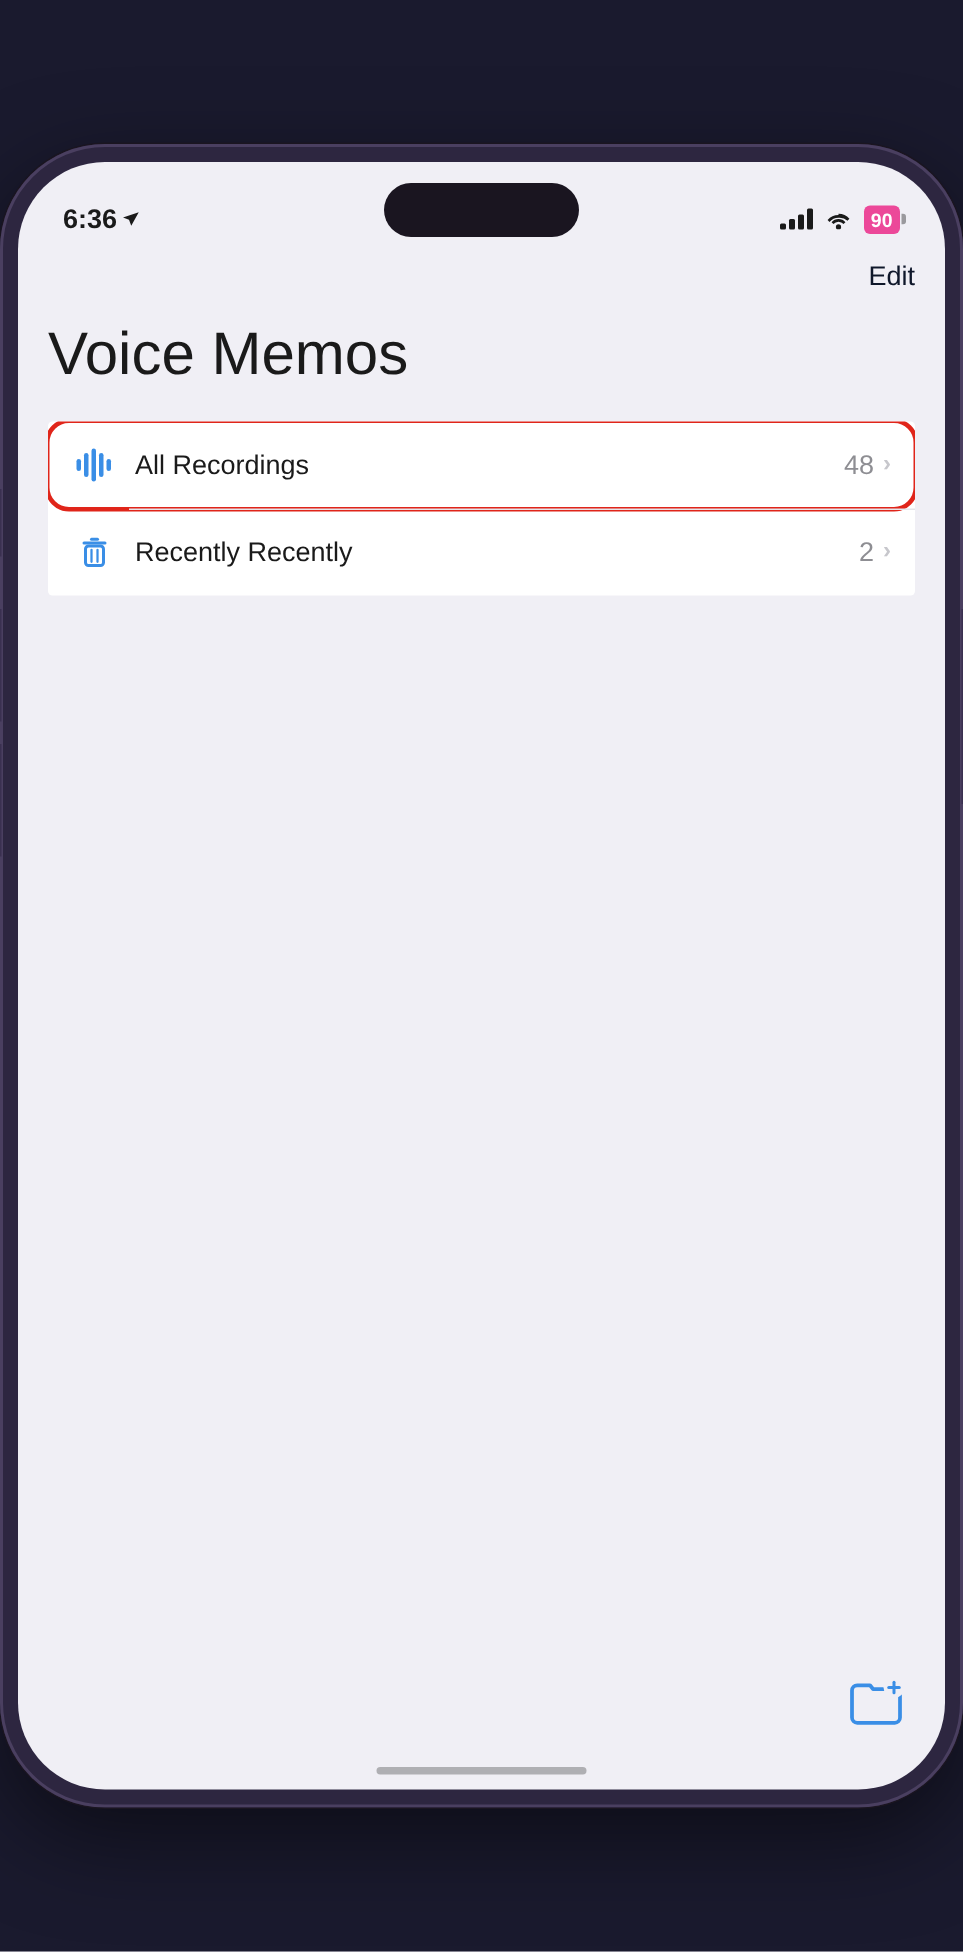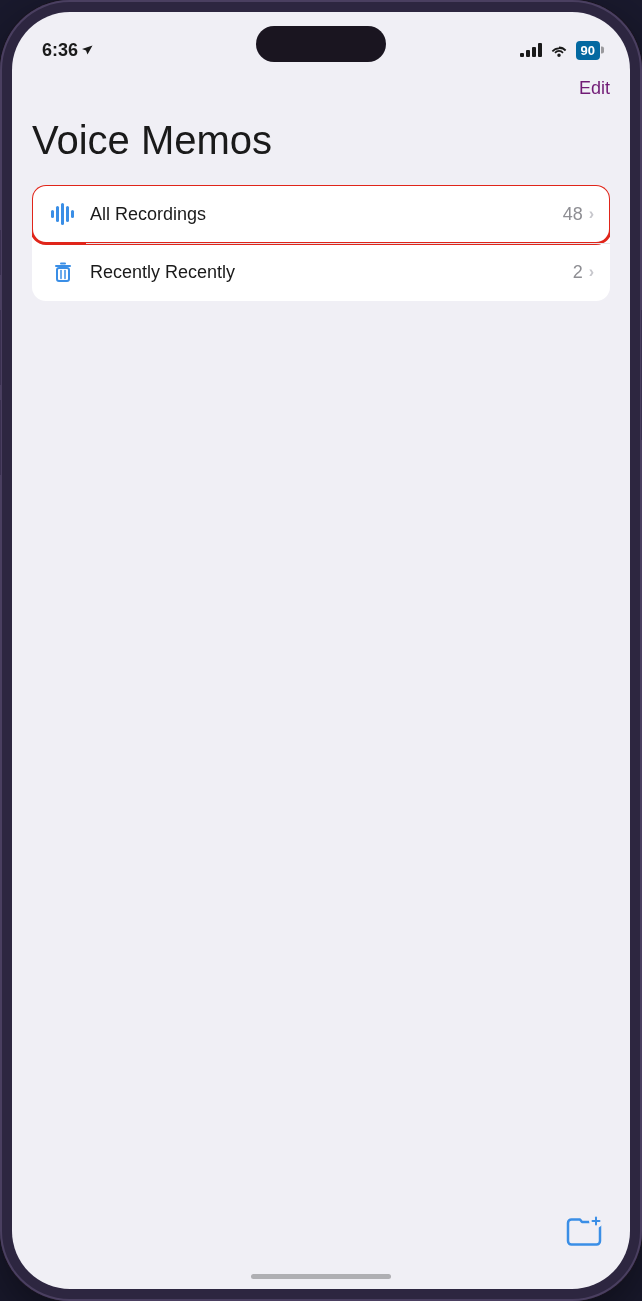--- a/index.html
+++ b/index.html
@@ -12,21 +12,21 @@
       background: #1a1a2e;
       display: flex;
       justify-content: center;
       align-items: center;
       min-height: 100vh;
       font-family: -apple-system, BlinkMacSystemFont, 'SF Pro Display', 'Helvetica Neue', Arial, sans-serif;
     }
 
     .phone-frame {
       width: 642px;
-      height: 1301px;
+      height: 1109px;
       background: #2d2640;
       border-radius: 70px;
       position: relative;
       box-shadow:
         inset 0 0 0 2px #4a3f60,
         0 0 0 1px #1a1520,
         0 20px 60px rgba(0,0,0,0.5);
       overflow: hidden;
     }
 
@@ -141,21 +141,21 @@
     }
 
     .wifi-icon {
       width: 18px;
       height: 14px;
     }
 
     .battery-container {
       display: flex;
       align-items: flex-start;
-      background: #0369a1;
+      background: #ec4899;
       border-radius: 4px;
       padding: 2px 5px;
       font-size: 13px;
       font-weight: 600;
       color: white;
       position: relative;
     }
 
     .battery-container::after {
       content: '';
@@ -177,38 +177,38 @@
       display: flex;
       flex-direction: column;
       position: relative;
     }
 
     .edit-button {
       position: absolute;
       top: 8px;
       right: 20px;
       font-size: 18px;
-      color: #701a75;
+      color: #0f172a;
       background: none;
       border: none;
       cursor: pointer;
     }
 
     .page-title {
       font-size: 40px;
       font-weight: 400;
       color: #1a1a1a;
       margin-top: 40px;
       margin-bottom: 22px;
     }
 
     
     .list-container {
       background: white;
-      border-radius: 14px;
+      border-radius: 3px;
       overflow: hidden;
     }
 
     .list-item {
       display: flex;
       align-items: center;
       padding: 14px 16px;
       position: relative;
       cursor: pointer;
     }

